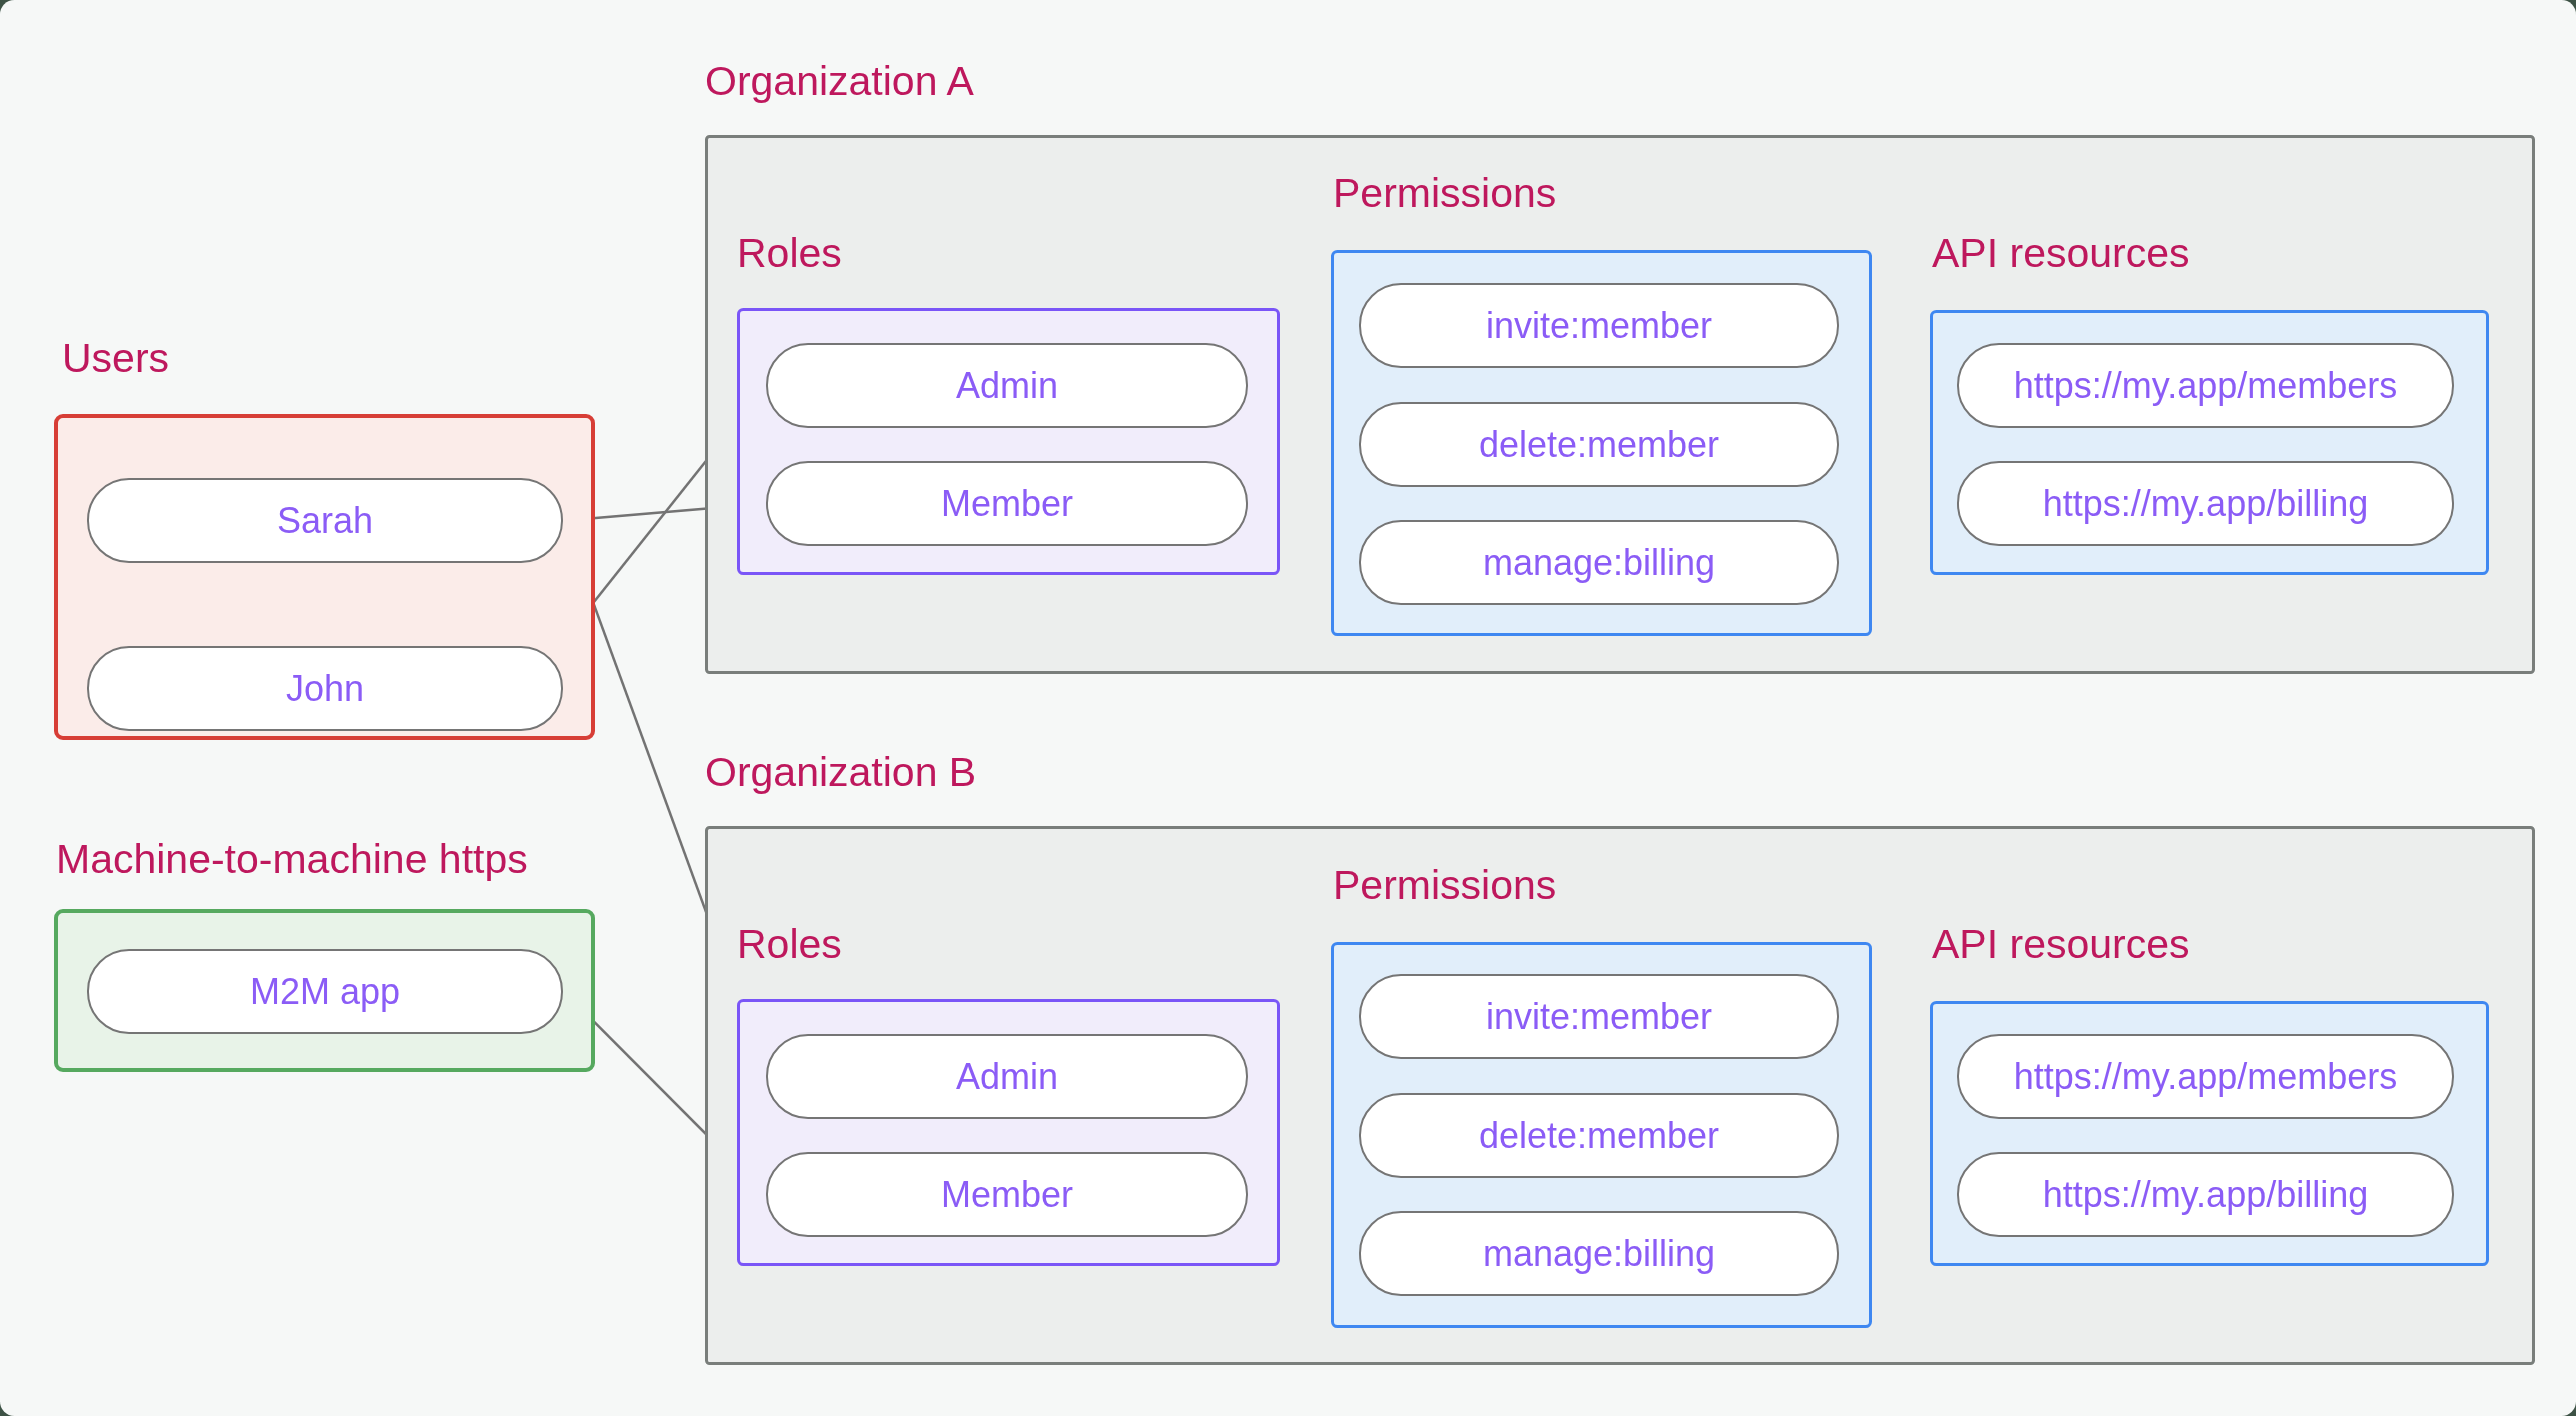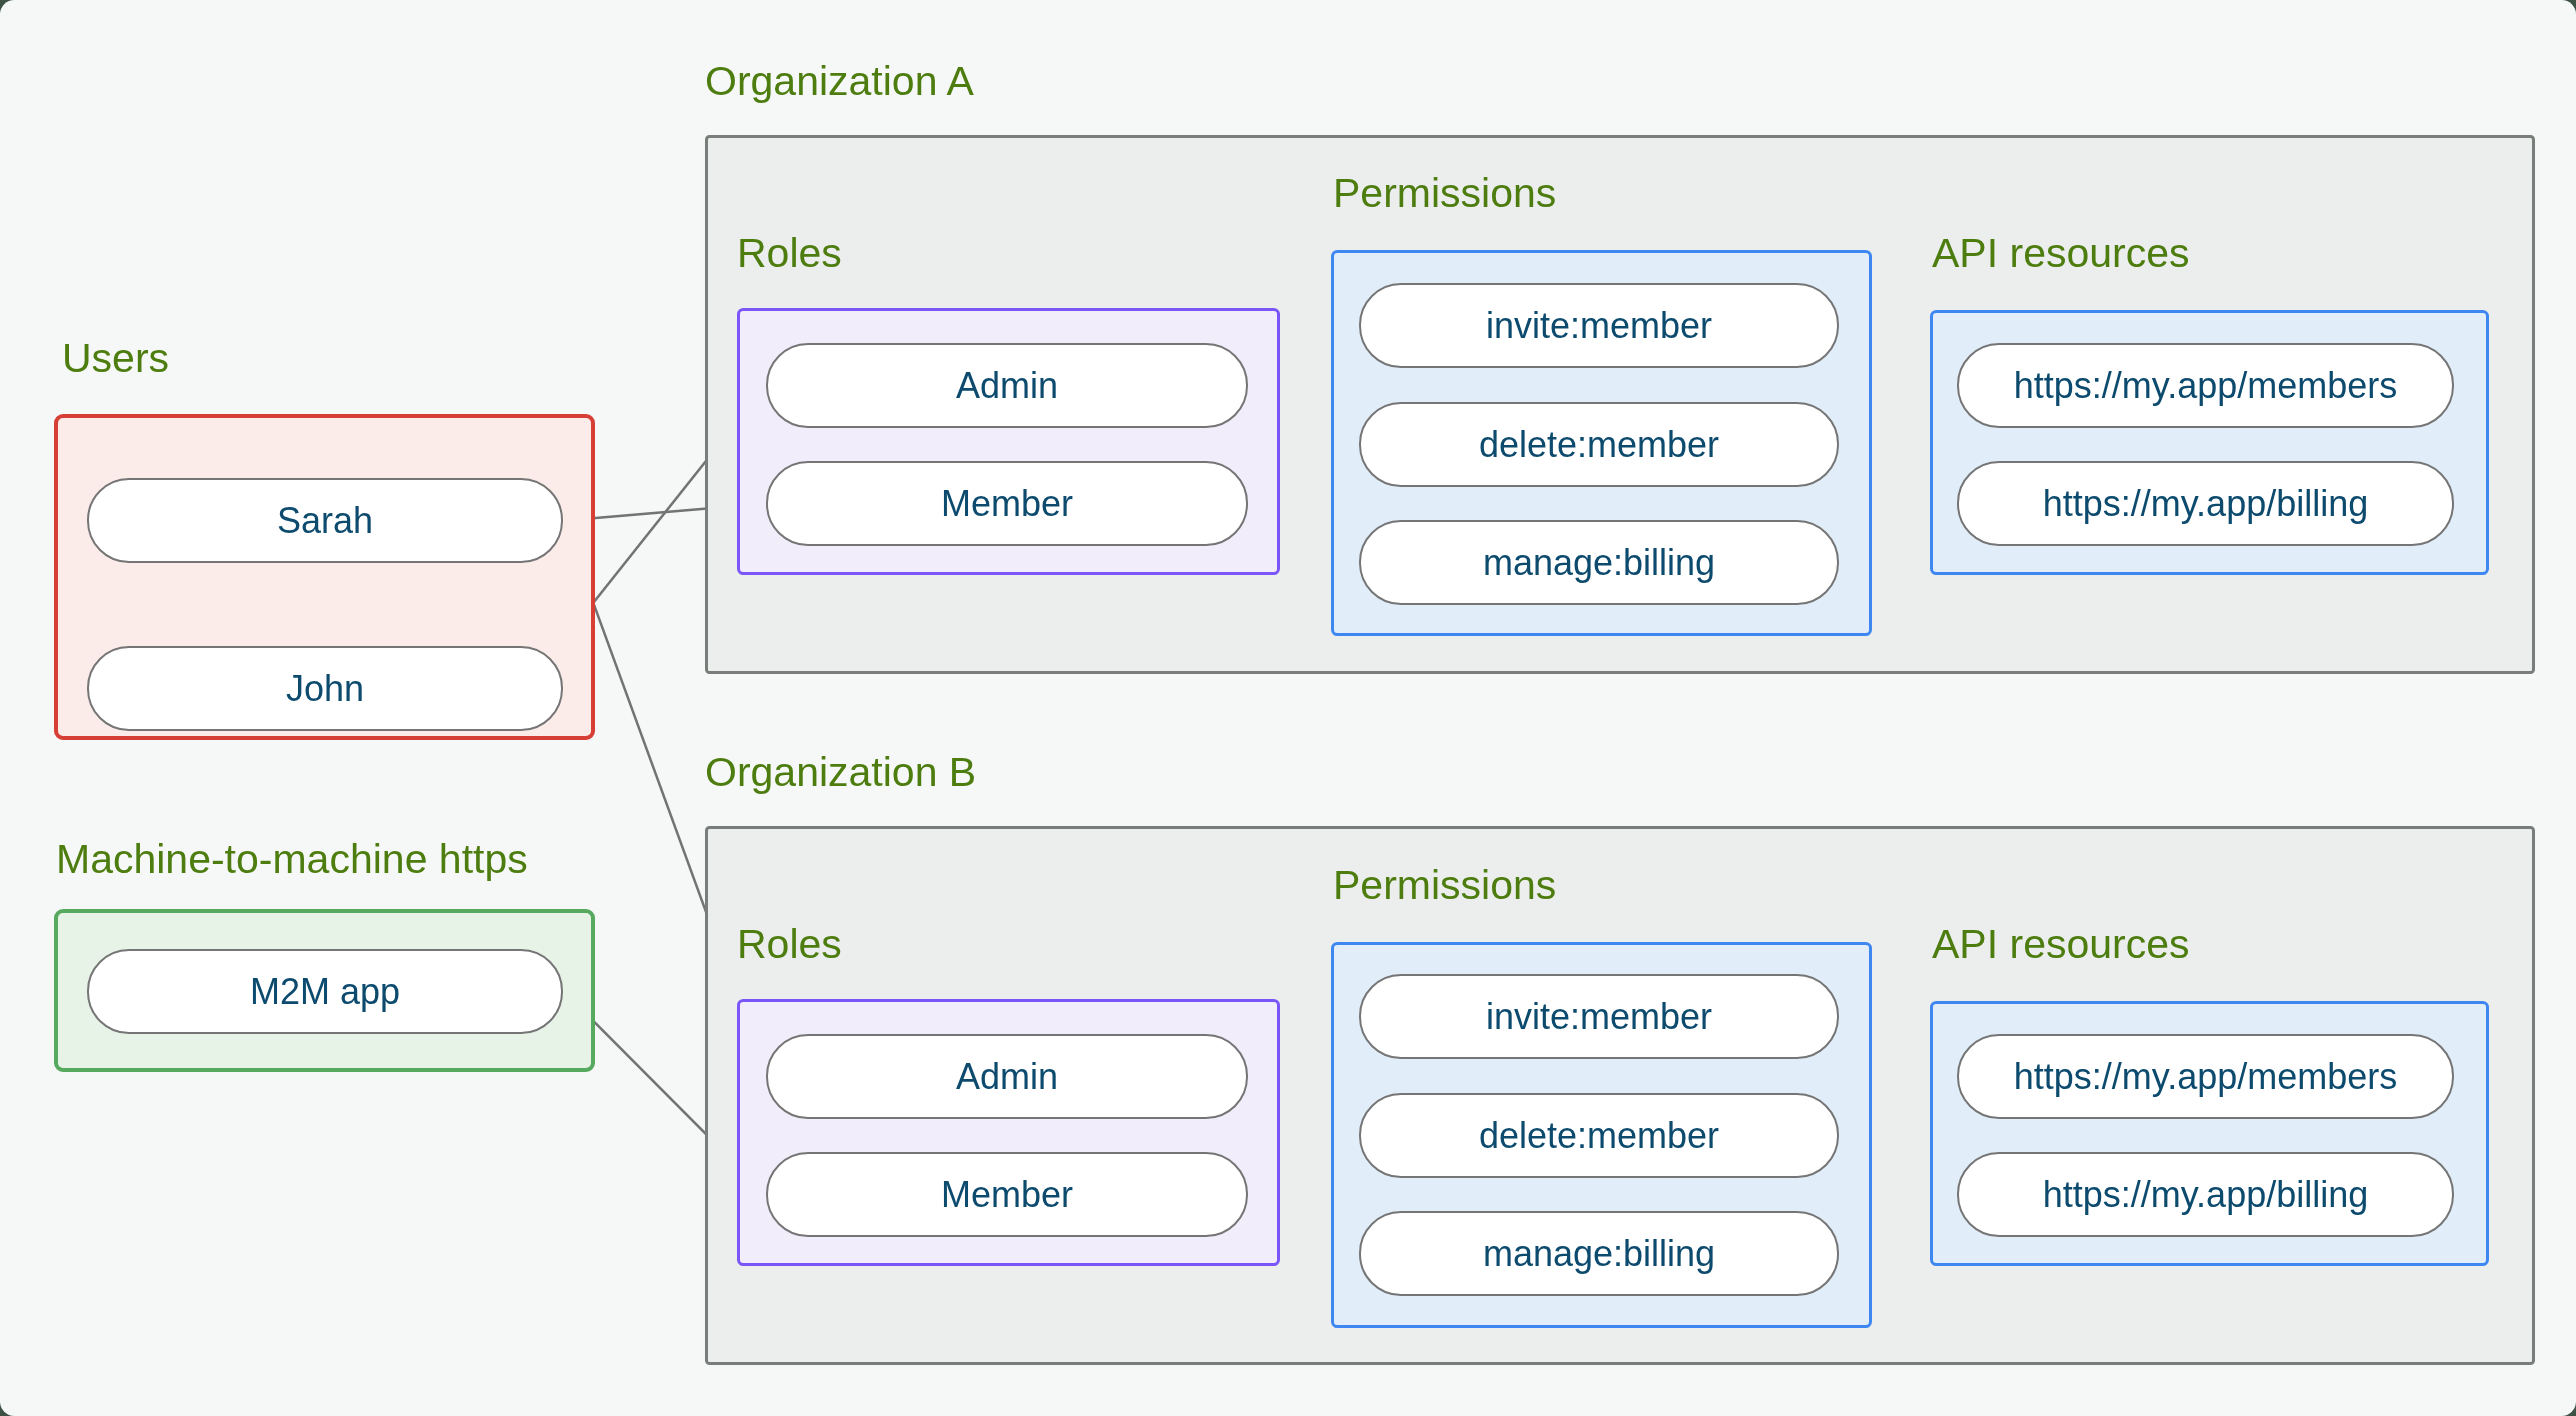--- a/index.html
+++ b/index.html
@@ -13,21 +13,21 @@
     position:relative;
     width:2576px;height:1416px;
     background:#f6f8f7;
     border-radius:14.4px;
     overflow:hidden;
   }
   .section-label{
     position:absolute;
     font-size:41px;
     line-height:50px;
-    color:#4d7c0f;
+    color:#be185d;
     white-space:nowrap;
   }
   .group-box{
     position:absolute;
     box-sizing:border-box;
     border-radius:9px;
   }
   .users-box{border:4.5px solid #d73e36;background:#fbece9;}
   .m2m-box{border:4.5px solid #56a95f;background:#e8f3e8;}
   .org-box{border:3.6px solid #797e7b;background:#eceeed;border-radius:4.5px;}
@@ -35,21 +35,21 @@
   .blue-box{border:3.6px solid #3e87f1;background:#e1eefa;border-radius:6.3px;}
   .pill{
     position:absolute;
     box-sizing:border-box;
     height:85px;
     border:2.7px solid #757575;
     border-radius:42px;
     background:#ffffff;
     display:flex;align-items:center;justify-content:center;
     font-size:36px;
-    color:#0c4a6e;
+    color:#8b5cf6;
     white-space:nowrap;
   }
   .edges{
     position:absolute;left:0;top:0;
     pointer-events:none;
   }
   .edges line{stroke:#737373;stroke-width:2.8;}
   .edges circle{fill:#6b6b6b;}
 </style>
 </head>

